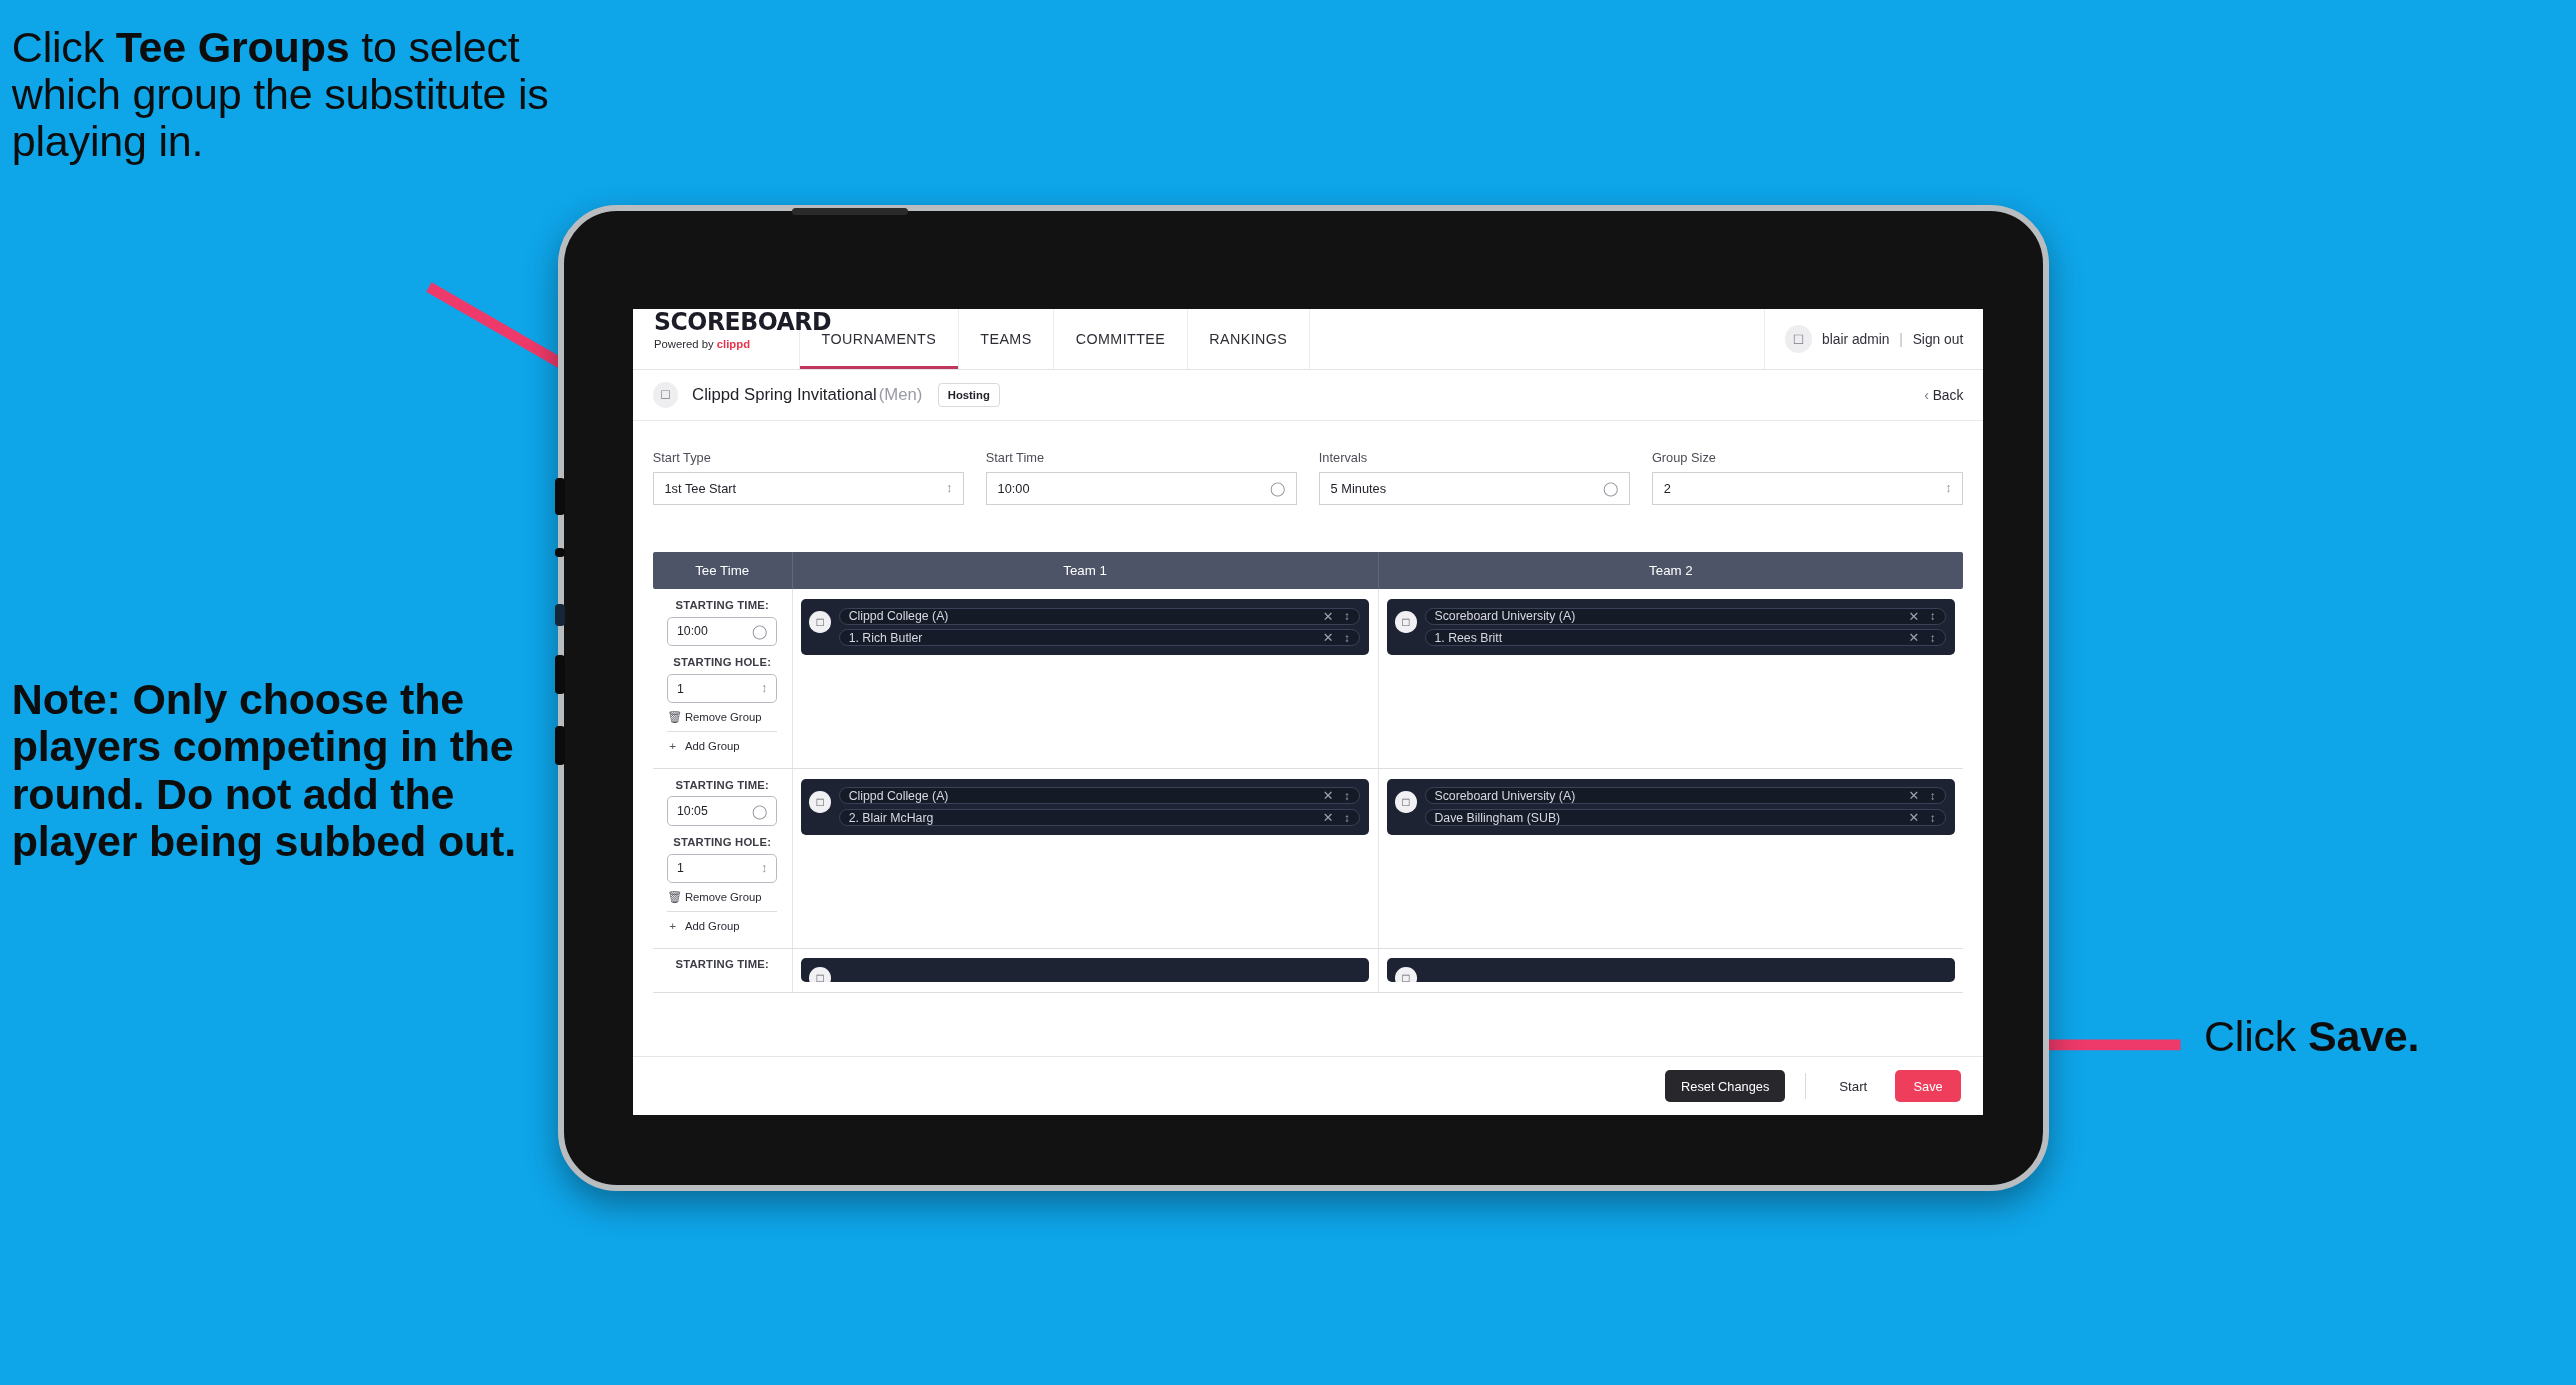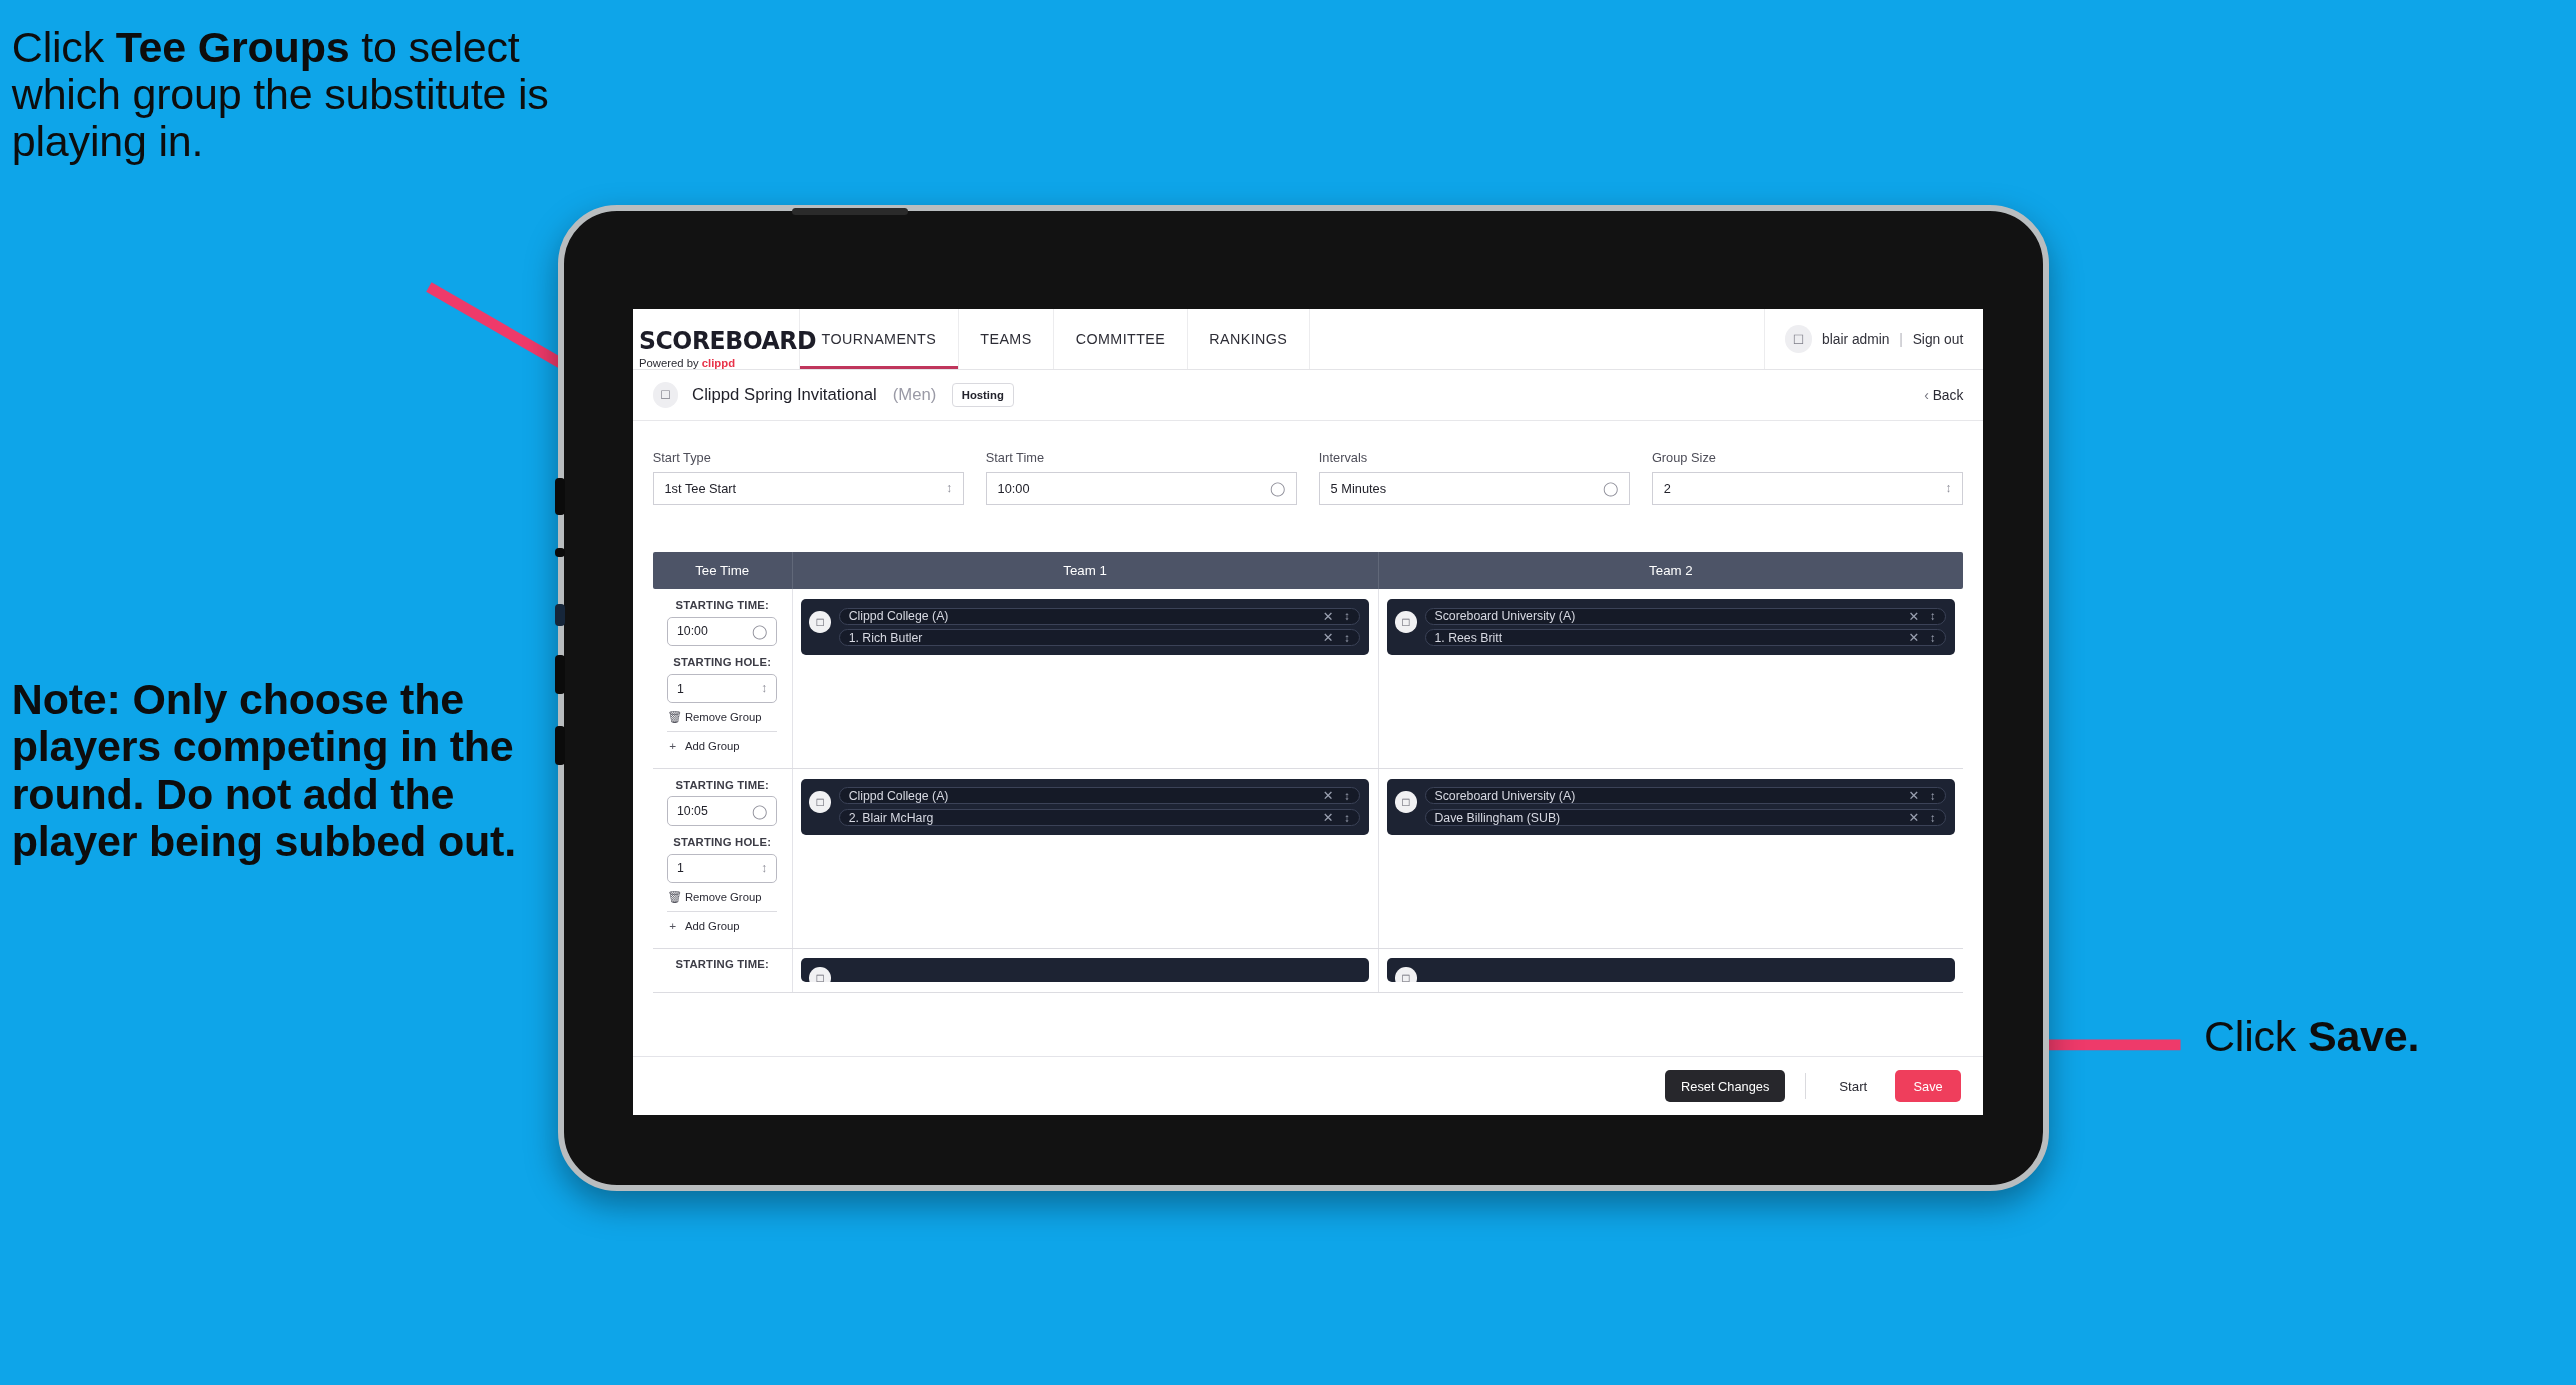--- a/index.html
+++ b/index.html
@@ -55,22 +55,22 @@
     background: #ffffff;
     overflow: hidden;
   }
 
   
   #topnav {
     height: 61px; display: flex; align-items: stretch;
     border-bottom: 1px solid #e4e4e7; background:#fff;
   }
   .brand {
-    width: 167px; display: flex; flex-direction: column; justify-content: flex-end;
-    padding-left: 6px; border-right: 1px solid #ececee;
+    width: 167px; display: flex; flex-direction: column; justify-content: flex-start;
+    padding-left: 21px; border-right: 1px solid #ececee;
   }
   .brand-main {
     font-family: "DejaVu Sans", sans-serif;
     font-weight: 700; font-size: 25.6px; letter-spacing: -0.5px;
     color: #1d1d28; line-height: 1;
     transform: scaleX(0.92); transform-origin: left center;
   }
   .brand-sub { font-size: 11.3px; color: #2b2b33; margin-top: 3.9px; }
   .brand-sub span { color: #e8334a; font-weight: 700; }
   .navtab {
@@ -96,21 +96,21 @@
   #tourbar {
     height: 51px; display:flex; align-items:center; padding: 0 19.7px;
     border-bottom: 1px solid #e7e7ea; background:#fff;
   }
   .tb-icon {
     width: 25.6px; height: 25.6px; border-radius: 50%;
     background: #eeeef1; display:flex; align-items:center; justify-content:center;
     color:#7d7d88; font-size:11.8px; margin-right: 13.8px;
   }
   .tb-title { font-size: 16.7px; color: #1f1f28; }
-  .tb-gender { font-size: 16.7px; color: #9a9aa6; margin-left: 16px; }
+  .tb-gender { font-size: 16.7px; color: #9a9aa6; margin-left: 2px; }
   .tb-badge {
     margin-left: 15.7px; font-size: 11.3px; font-weight: 700; color:#22222b;
     border: 1px solid #d9d9de; border-radius: 3.9px; padding: 4.9px 8.8px; background:#fff;
   }
   .tb-back { margin-left:auto; font-size: 13.8px; color:#2a2a33; cursor:pointer; }
   .tb-back .chev { color:#73737e; margin-right:3.9px; }
 
   
   #settings { display:flex; gap: 21.6px; padding: 15.7px 19.7px 11.8px; background:#fff; }
   .field { flex: 1; margin-top: 13px; }

